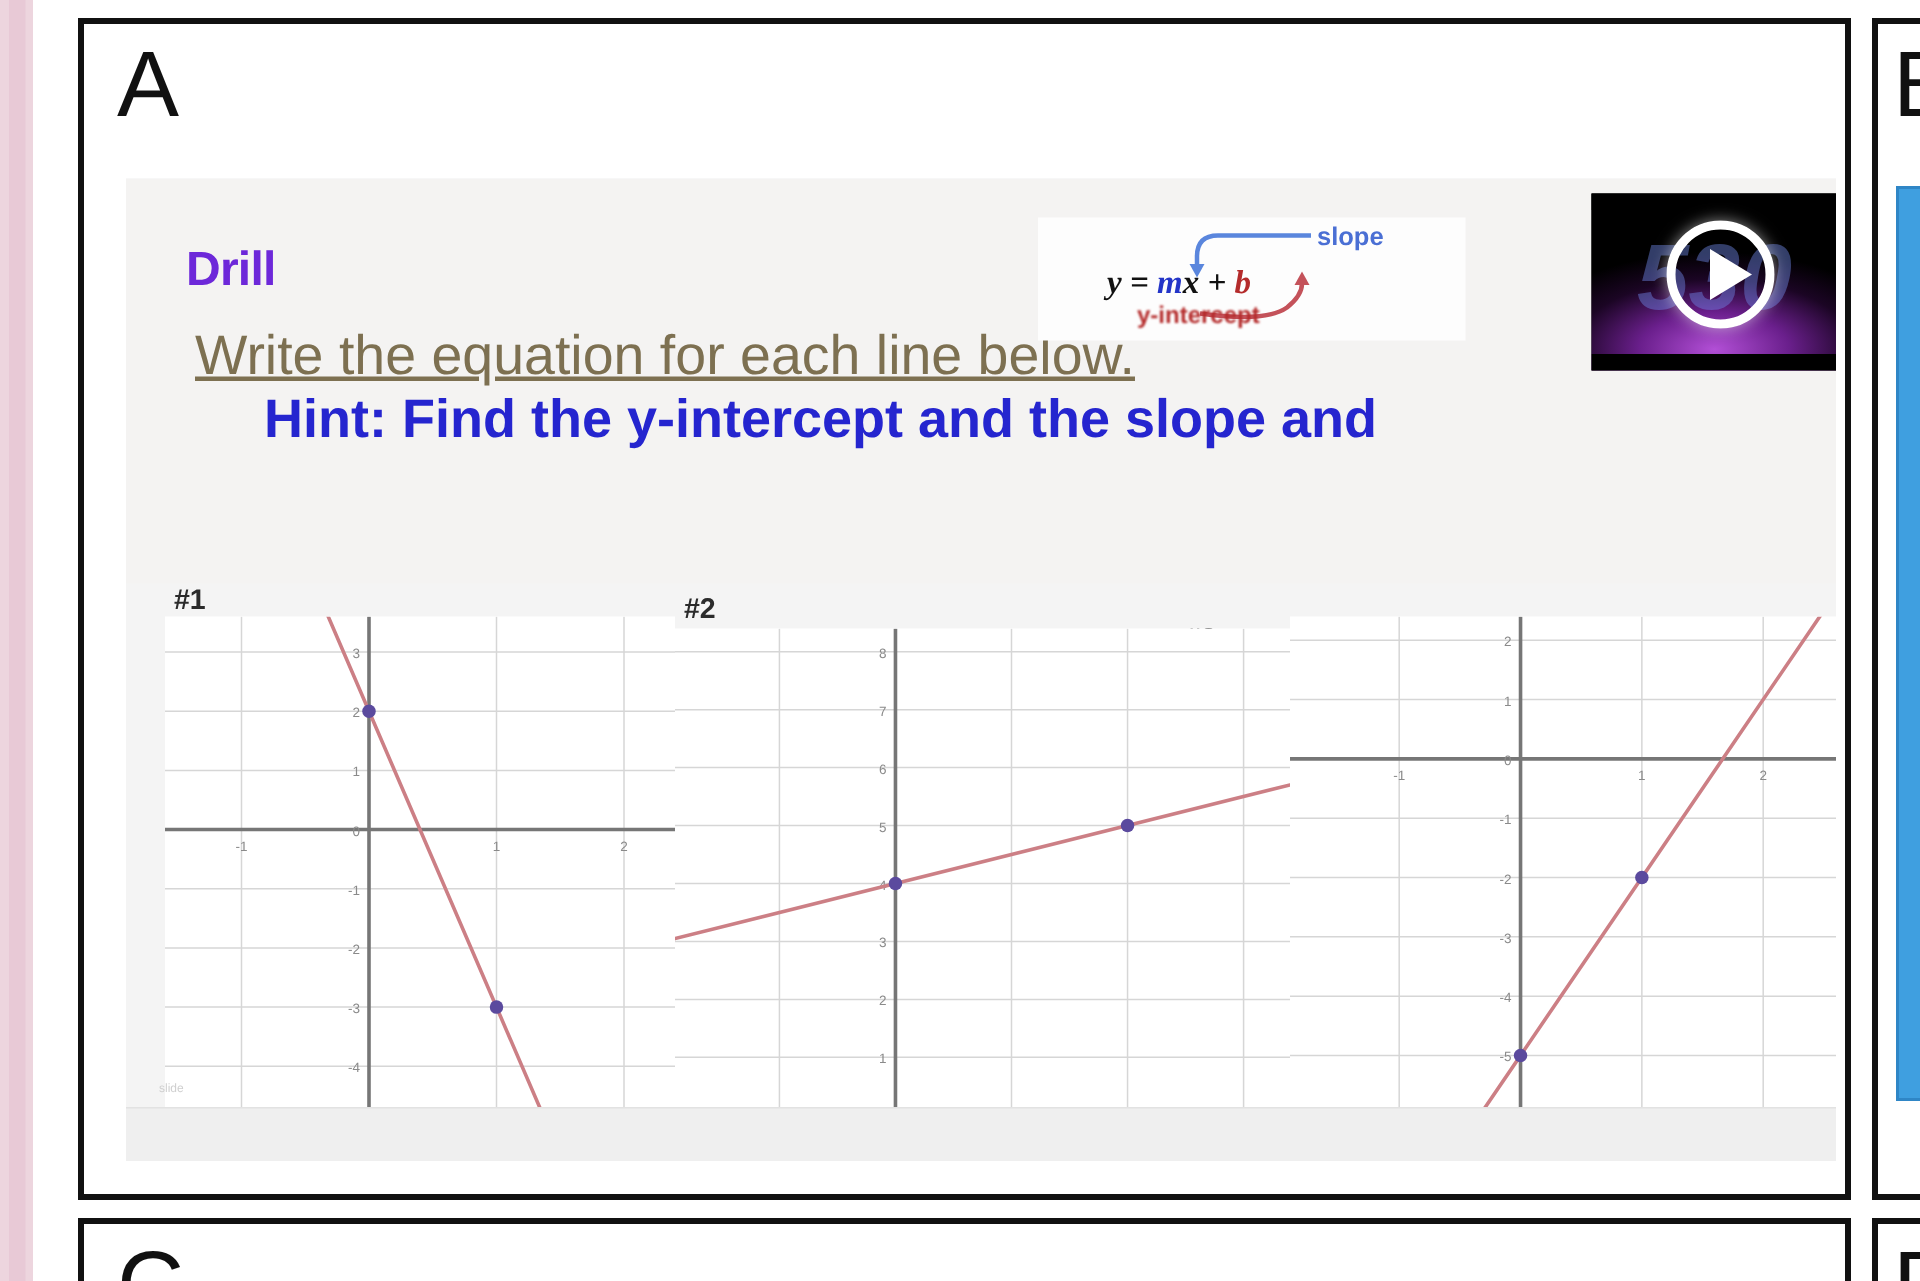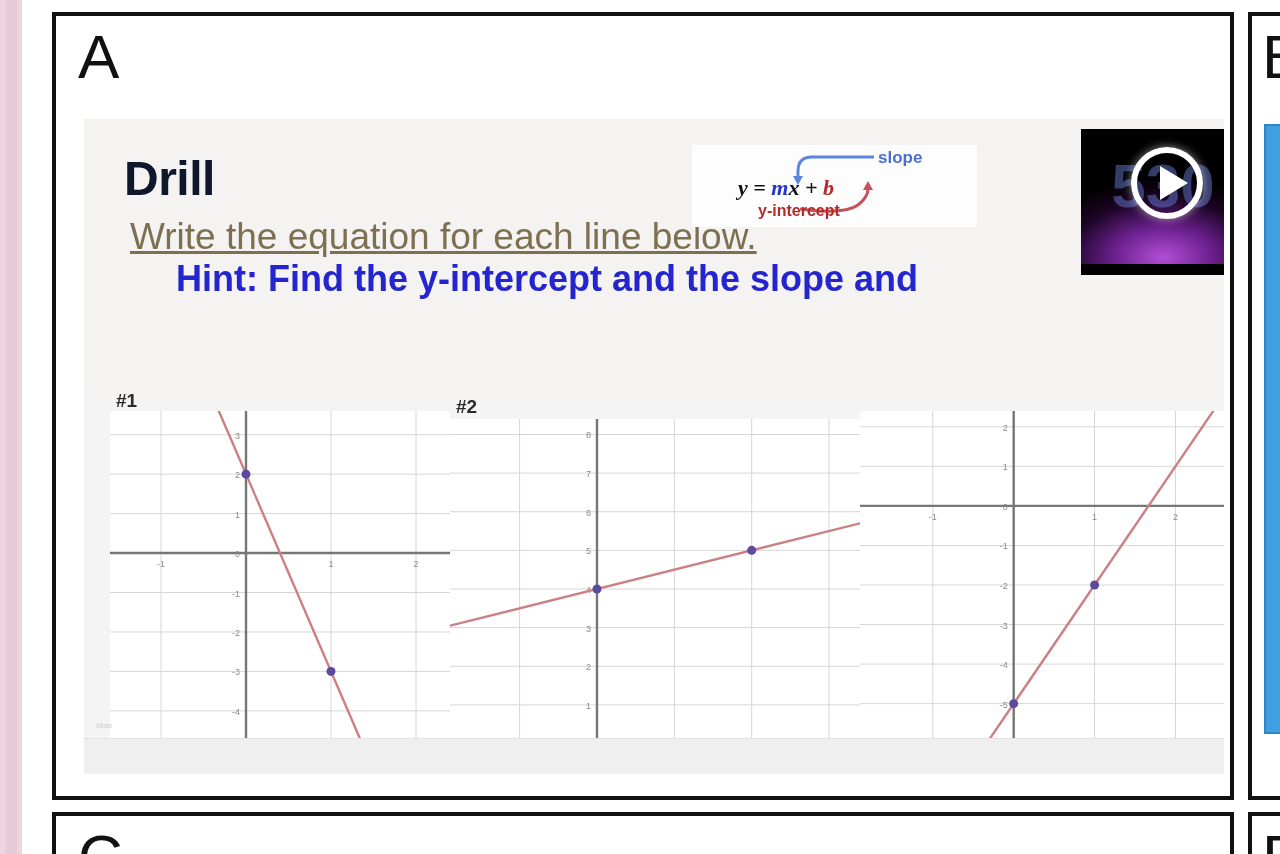--- a/index.html
+++ b/index.html
@@ -69,23 +69,23 @@
   }
 
   .slide-head {
     position: absolute; left: 0; top: 0; width: 1140px; height: 270px;
     background: #f4f3f2;
   }
 
   .drill-title {
     position: absolute;
     left: 40px; top: 38px;
-    font-size: 48px; line-height: 44px;
-    font-weight: 700;
-    color: #0f172a;
+    font-size: 32px; line-height: 44px;
+    font-weight: 700;
+    color: #6d28d9;
     font-family: "Liberation Sans", sans-serif;
     letter-spacing: -0.5px;
   }
 
   .drill-sub {
     position: absolute;
     left: 46px; top: 98px;
     font-size: 37px; line-height: 40px;
     color: #7d7051;
     font-family: "Liberation Sans", sans-serif;
@@ -142,26 +142,27 @@
     color: #b42b2b;
     font-family: "Liberation Sans", sans-serif;
     filter: blur(0.6px);
     margin-left: 44px;
   }
   .eq-arrow-blue, .eq-arrow-red { position: absolute; left: 0; top: 0; }
 
   
   .video-thumb {
     position: absolute;
-    left: 997px; top: 10px;
-    width: 164px; height: 146px;
+    left: 977px; top: 10px;
+    width: 164px; height: 118px;
     background:
       radial-gradient(ellipse 80% 55% at 50% 88%, #b24fd6 0%, #6a1f8c 38%, #1b0524 72%, #000000 100%),
       #000000;
     overflow: hidden;
+    font-style: italic;
   }
   .video-bar-top, .video-bar-bottom {
     position: absolute; left: 0; width: 164px; height: 11px; background: #000000;
   }
   .video-bar-top { top: 0; }
   .video-bar-bottom { bottom: 0; }
   .video-ghost-num {
     position: absolute;
     left: 0; top: 26px; width: 164px;
     text-align: center;
@@ -199,21 +200,21 @@
   .graph-box svg { display: block; }
 
   .slide-footer {
     position: absolute;
     left: 0; bottom: 0; width: 1140px; height: 36px;
     background: #efefef;
     border-top: 1px solid #e2e2e2;
   }
   .slide-watermark {
     position: absolute;
-    left: 12px; bottom: 44px;
+    left: 22px; bottom: 44px;
     font-size: 8px;
     color: #cfcfcf;
     font-family: "Liberation Sans", sans-serif;
   }
 </style>
 </head>
 <body>
 
 <div id="page-root">
 

